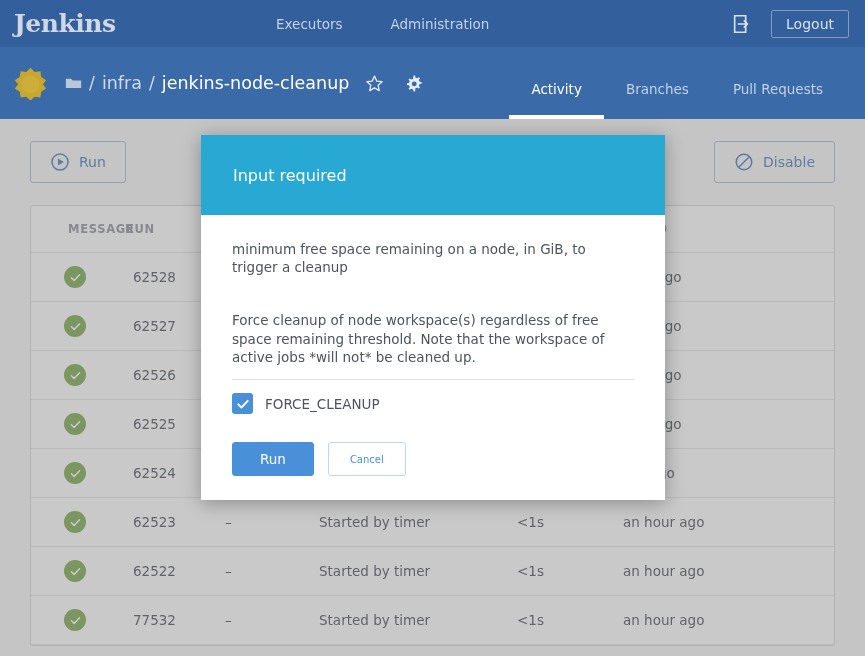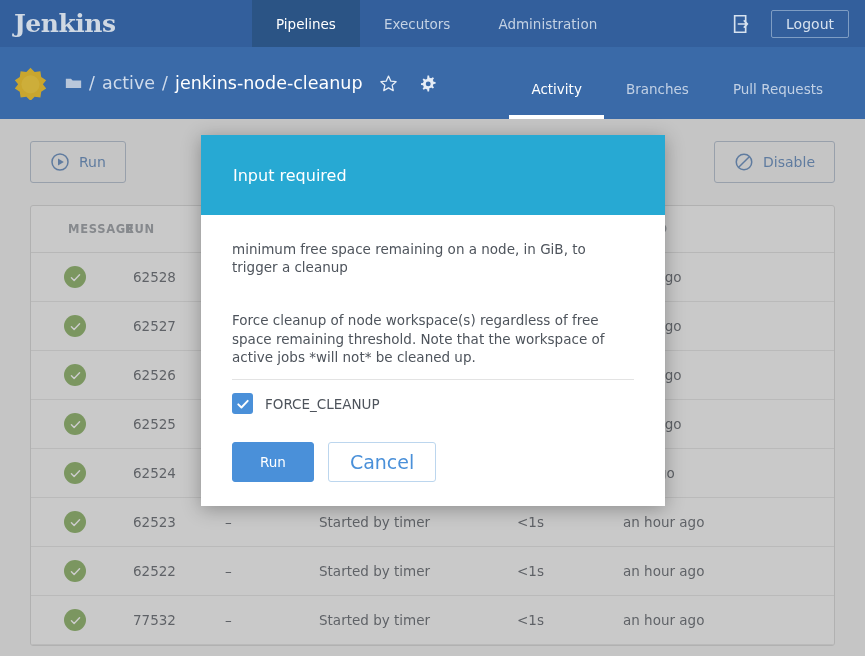--- a/index.html
+++ b/index.html
@@ -144,37 +144,34 @@
   }
   .check-label { font-size: 13.5px; color: #4e545c; }
   .modal-actions { display: flex; gap: 14px; margin-top: 28px; padding-bottom: 6px; }
   .btn-primary {
     background: #4a90d9; color: #ffffff; border: 1px solid #4a90d9;
     font-size: 13.5px; padding: 8px 27px; border-radius: 3px; cursor: pointer;
     font-family: inherit;
   }
   .btn-secondary {
     background: #ffffff; color: #4a90d9; border: 1px solid #bcd6ee;
-    font-size: 19px; padding: 8px 21px; border-radius: 3px; cursor: pointer;
+    font-size: 10px; padding: 8px 21px; border-radius: 3px; cursor: pointer;
     font-family: inherit;
   }
 </style>
 </head>
 <body>
 
 <div id="root">
 
   <div class="topnav">
     <div class="brand">
       <span class="brand-text">Jenkins</span>
     </div>
     <div class="nav-tabs">
-      <div class="nav-tab active">
-        <span>Pipelines</span>
-      </div>
       <div class="nav-tab">
         <span>Executors</span>
       </div>
       <div class="nav-tab">
         <span>Administration</span>
       </div>
     </div>
     <div class="topnav-right">
       <svg class="signin-icon" viewBox="0 0 24 24">
         <path d="M4 3 H16 V21 H4 Z" fill="none" stroke="#d7e2ef" stroke-width="1.8"></path>
@@ -188,21 +185,21 @@
     <svg class="sunburst" viewBox="0 0 40 40">
       <path d="M20 1 L25 6 L32 5 L33 12 L39 16 L35 21 L39 26 L33 30 L32 37 L25 36 L20 41 L15 36 L8 37 L7 30 L1 26 L5 21 L1 16 L7 12 L8 5 L15 6 Z" fill="#c9a62e"></path>
       <circle cx="20" cy="21" r="11" fill="#cdae3a"></circle>
     </svg>
 
     <div class="crumb-group">
       <svg class="folder-icon" viewBox="0 0 20 16">
         <path d="M1 3 H7 L9 5 H19 V14 H1 Z" fill="#b9c7da"></path>
       </svg>
       <span class="crumb-sep">/</span>
-      <a class="crumb-link" href="#">active</a>
+      <a class="crumb-link" href="#">infra</a>
       <span class="crumb-sep">/</span>
       <a class="crumb-link leaf" href="#">jenkins-node-cleanup</a>
 
       <svg class="star-icon" viewBox="0 0 24 24">
         <path d="M12 2.6 L14.9 9.0 L21.6 9.7 L16.6 14.2 L18.0 21 L12 17.5 L6 21 L7.4 14.2 L2.4 9.7 L9.1 9.0 Z" fill="none" stroke="#e6edf6" stroke-width="1.6" stroke-linejoin="round"></path>
       </svg>
       <svg class="gear-icon" viewBox="0 0 24 24">
         <path d="M12 2 l2 0 0.5 2.6 a7.6 7.6 0 0 1 2.1 0.9 l2.2-1.5 1.4 1.4 -1.5 2.2 a7.6 7.6 0 0 1 0.9 2.1 l2.6 0.5 0 2 -2.6 0.5 a7.6 7.6 0 0 1 -0.9 2.1 l1.5 2.2 -1.4 1.4 -2.2-1.5 a7.6 7.6 0 0 1 -2.1 0.9 L14 22 l-2 0 -0.5-2.6 a7.6 7.6 0 0 1 -2.1-0.9 l-2.2 1.5 -1.4-1.4 1.5-2.2 a7.6 7.6 0 0 1 -0.9-2.1 L3.8 13.8 l0-2 2.6-0.5 a7.6 7.6 0 0 1 0.9-2.1 L5.8 7 l1.4-1.4 2.2 1.5 a7.6 7.6 0 0 1 2.1-0.9 Z" fill="#e6edf6"></path>
         <circle cx="12.9" cy="12.5" r="3.1" fill="#3a6aa8"></circle>
       </svg>

